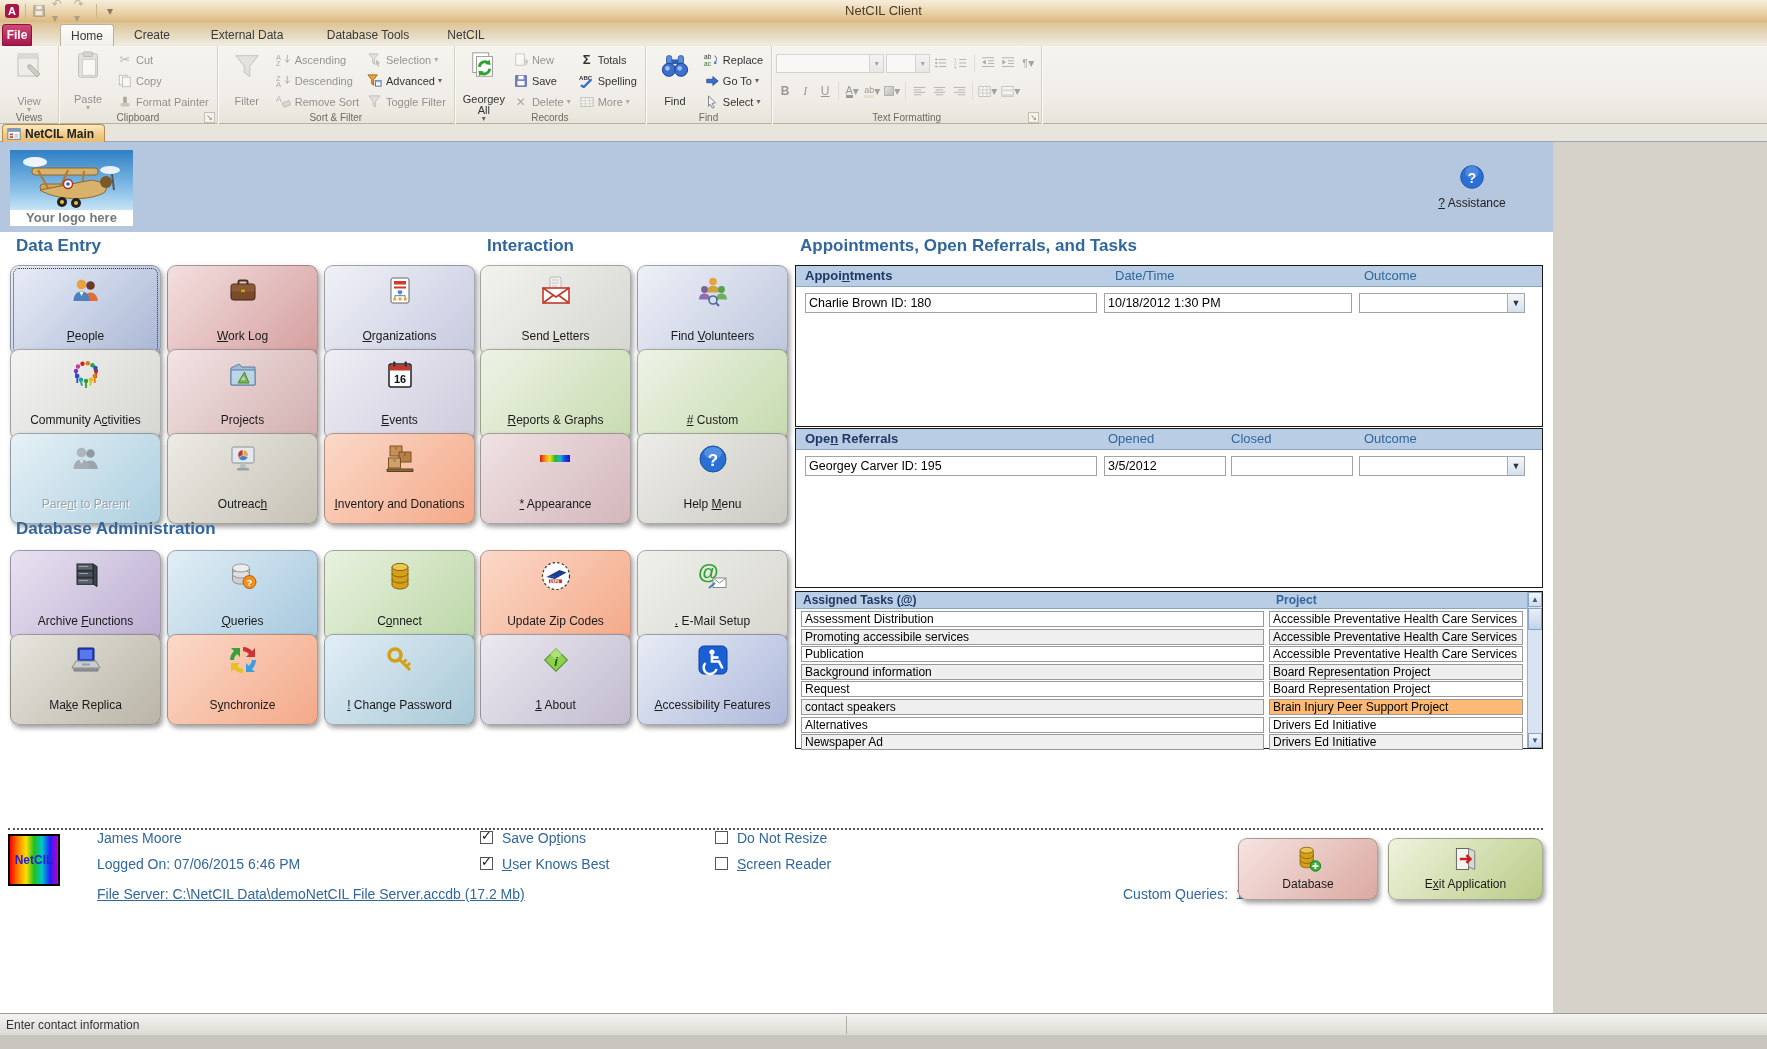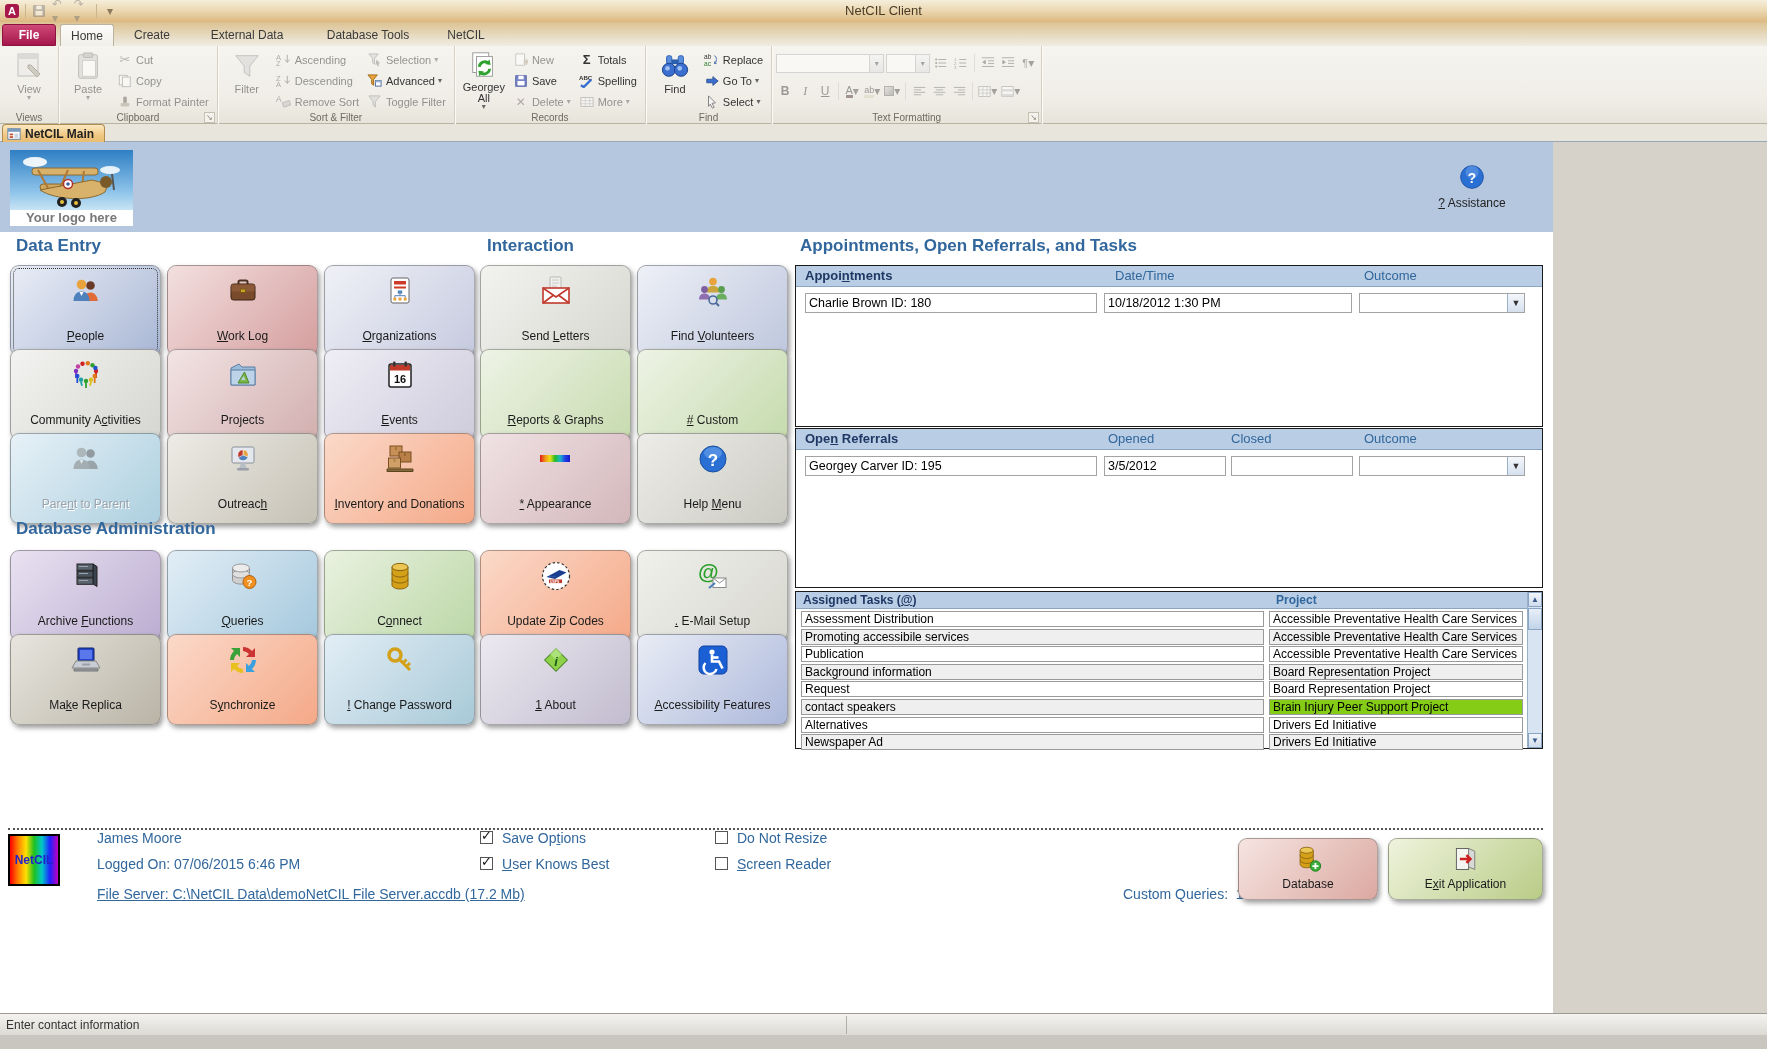--- a/index.html
+++ b/index.html
@@ -30,21 +30,21 @@
     background:linear-gradient(to bottom,#f6f4ef 0%,#efede6 70%,#e7e4da 100%);
     border-bottom:1px solid #b8b2a2; display:flex; }
   .rgroup { position:relative; height:78px; border-right:1px solid #d5d0c2; box-shadow:1px 0 0 #fbfaf7;
     padding:2px 4px 14px 4px; display:flex; align-items:flex-start; }
   .rgrouplabel { position:absolute; left:0; bottom:1px; width:100%; text-align:center;
     font-size:10px; color:#6e6a5e; }
   .launcher { position:absolute; right:2px; bottom:1px; width:11px; height:11px; font-size:8px;
     color:#8a8578; border:1px solid #c5c0b2; background:#f4f2ec; display:flex; align-items:center; justify-content:center; }
   .bigbtn { width:48px; min-width:44px; height:62px; margin:0 1px; display:flex; flex-direction:column;
     align-items:center; font-size:11px; color:#333; text-align:center; border-radius:3px; padding-top:2px; }
-  .bigbtn .blabel { line-height:11px; margin-top:2px; }
+  .bigbtn .blabel { line-height:11px; margin-top:14px; }
   .bigbtn .caret, .smbtn .caret { font-size:8px; color:#666; line-height:6px; }
   .rcol { display:flex; flex-direction:column; justify-content:flex-start; margin:1px 1px; }
   .smbtn { height:21px; display:flex; align-items:center; gap:3px; font-size:11px; color:#333;
     padding:0 3px; border-radius:2px; white-space:nowrap; }
   .dis { opacity:.5; filter:grayscale(85%); }
   .icon16 { width:16px; height:16px; display:inline-flex; align-items:center; justify-content:center; font-size:12px; }
   .icon32 { width:32px; height:32px; display:inline-flex; align-items:center; justify-content:center; }
   .combo { background:#fff; border:1px solid #abb8c8; height:19px; display:flex; align-items:center; }
   .combo .cval { flex:1; font-size:11px; padding:0 3px; color:#222; }
   .combo .cbtn { width:14px; height:100%; background:linear-gradient(#f2f5fa,#d8e0ec);
@@ -155,21 +155,21 @@
       </span>
       <span class="qbtn dis">↶ ▾</span>
       <span class="qbtn dis">↷ ▾</span>
       <span class="sep"></span>
       <span class="qbtn">▾</span>
     </div>
     <div class="win-title">NetCIL Client</div>
   </div>
 
   <div class="tabrow" id="tabrow">
-      <div class="rtab file" style="left: 2px; width: 54px; justify-content: center;">File</div>
+      <div class="rtab file" style="left: 2px; width: 30px; justify-content: center;">File</div>
       <div class="rtab active" style="left: 60px; width: 54px; justify-content: center;">Home</div>
       <div class="rtab" style="left: 118px; width: 68px; justify-content: center;">Create</div>
       <div class="rtab" style="left: 190px; width: 114px; justify-content: center;">External Data</div>
       <div class="rtab" style="left: 308px; width: 120px; justify-content: center;">Database Tools</div>
       <div class="rtab" style="left: 432px; width: 68px; justify-content: center;">NetCIL</div>
     </div>
 
   <div class="ribbon" id="ribbon">
       <div class="rgroup">
         <div class="bigbtn dis">
@@ -919,21 +919,21 @@
             <div class="taskrow-cell" style="left: 473px; top: 19px; width: 254px; background: rgb(255, 255, 255);">Accessible Preventative Health Care Services</div>
             <div class="taskrow-cell" style="left: 5px; top: 36.6px; width: 463px; background: rgb(239, 239, 239);">Promoting accessibile services</div>
             <div class="taskrow-cell" style="left: 473px; top: 36.6px; width: 254px; background: rgb(239, 239, 239);">Accessible Preventative Health Care Services</div>
             <div class="taskrow-cell" style="left: 5px; top: 54.2px; width: 463px; background: rgb(255, 255, 255);">Publication</div>
             <div class="taskrow-cell" style="left: 473px; top: 54.2px; width: 254px; background: rgb(255, 255, 255);">Accessible Preventative Health Care Services</div>
             <div class="taskrow-cell" style="left: 5px; top: 71.8px; width: 463px; background: rgb(239, 239, 239);">Background information</div>
             <div class="taskrow-cell" style="left: 473px; top: 71.8px; width: 254px; background: rgb(239, 239, 239);">Board Representation Project</div>
             <div class="taskrow-cell" style="left: 5px; top: 89.4px; width: 463px; background: rgb(255, 255, 255);">Request</div>
             <div class="taskrow-cell" style="left: 473px; top: 89.4px; width: 254px; background: rgb(255, 255, 255);">Board Representation Project</div>
             <div class="taskrow-cell" style="left: 5px; top: 107px; width: 463px; background: rgb(239, 239, 239);">contact speakers</div>
-            <div class="taskrow-cell" style="left: 473px; top: 107px; width: 254px; background: #84cc16;">Brain Injury Peer Support Project</div>
+            <div class="taskrow-cell" style="left: 473px; top: 107px; width: 254px; background: #fdba74;">Brain Injury Peer Support Project</div>
             <div class="taskrow-cell" style="left: 5px; top: 124.6px; width: 463px; background: rgb(255, 255, 255);">Alternatives</div>
             <div class="taskrow-cell" style="left: 473px; top: 124.6px; width: 254px; background: rgb(255, 255, 255);">Drivers Ed Initiative</div>
             <div class="taskrow-cell" style="left: 5px; top: 142.2px; width: 463px; background: rgb(239, 239, 239);">Newspaper Ad</div>
             <div class="taskrow-cell" style="left: 473px; top: 142.2px; width: 254px; background: rgb(239, 239, 239);">Drivers Ed Initiative</div>
           </div>
         <div class="sbar" style="left:731px; top:0; height:156px;">
           <div class="sbtn" style="top:0;">▲</div>
           <div class="thumb" style="top:16px;"></div>
           <div class="sbtn" style="bottom:0;">▼</div>
         </div>

